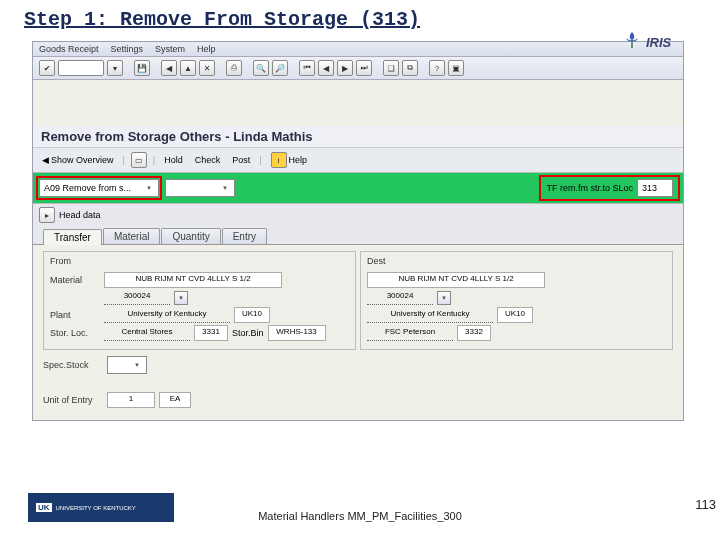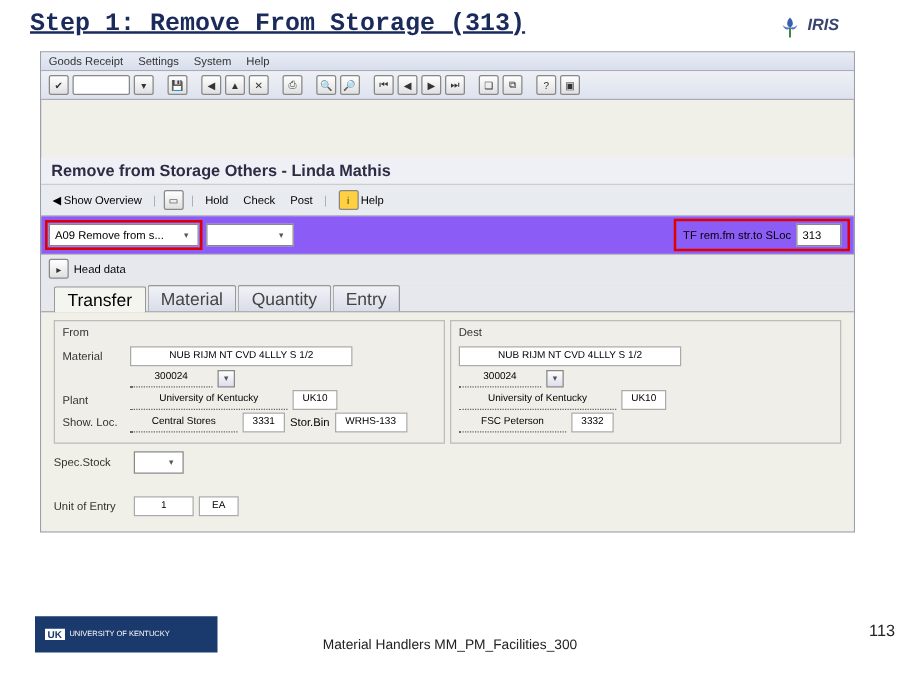--- a/index.html
+++ b/index.html
@@ -14,26 +14,26 @@
   .slide-title {
     font-family: Liberation Mono, monospace;
     font-size: 20px;
     font-weight: bold;
     color: #1a2a5a;
     text-decoration: underline;
     padding: 8px 24px 2px 24px;
   }
   .logo-iris {
     position: absolute;
-    top: 12px;
+    top: 22px;
     right: 18px;
     width: 80px;
     height: 28px;
     display: flex;
-    align-items: flex-start;
+    align-items: flex-end;
     gap: 4px;
   }
   .logo-iris svg { width: 20px; height: 20px; }
   .logo-iris-text {
     font-style: italic;
     font-weight: bold;
     font-size: 13px;
     color: #3b4470;
   }
   .sap-window {
@@ -97,21 +97,21 @@
     gap: 6px;
     font-size: 9px;
   }
   .tb2-item {
     display: flex;
     align-items: center;
     gap: 2px;
     padding: 1px 3px;
   }
   .selector-row {
-    background: #8b5cf6;
+    background: #22c55e;
     padding: 5px 6px;
     display: flex;
     align-items: center;
     gap: 6px;
     font-size: 9px;
     border-bottom: 1px solid #bbb;
   }
   .sel-field {
     background: #fff;
     border: 1px solid #888;
@@ -134,21 +134,21 @@
     display: flex;
     align-items: center;
     gap: 4px;
     font-size: 9px;
   }
   .tabstrip {
     background: #e6e8ee;
     padding: 2px 10px 0 10px;
     display: flex;
     gap: 1px;
-    font-size: 14px;
+    font-size: 10px;
     border-bottom: 1px solid #999;
   }
   .tab {
     padding: 2px 10px;
     background: linear-gradient(#f0f2f6,#d9dde8);
     border: 1px solid #999;
     border-bottom: none;
     border-radius: 2px 2px 0 0;
     color: #444;
   }
@@ -350,21 +350,21 @@
           <span class="flab"></span>
           <span class="fval dotted" style="width:60px">300024</span>
           <span class="picker">▾</span>
         </div>
         <div class="frow">
           <span class="flab">Plant</span>
           <span class="fval dotted" style="width:120px">University of Kentucky</span>
           <span class="fval" style="width:28px">UK10</span>
         </div>
         <div class="frow">
-          <span class="flab">Show. Loc.</span>
+          <span class="flab">Stor. Loc.</span>
           <span class="fval dotted" style="width:80px">Central Stores</span>
           <span class="fval" style="width:26px">3331</span>
           <span>Stor.Bin</span>
           <span class="fval" style="width:50px">WRHS-133</span>
         </div>
       </div>
 
       <div class="panel">
         <div class="panel-title">Dest</div>
         <div class="frow">

